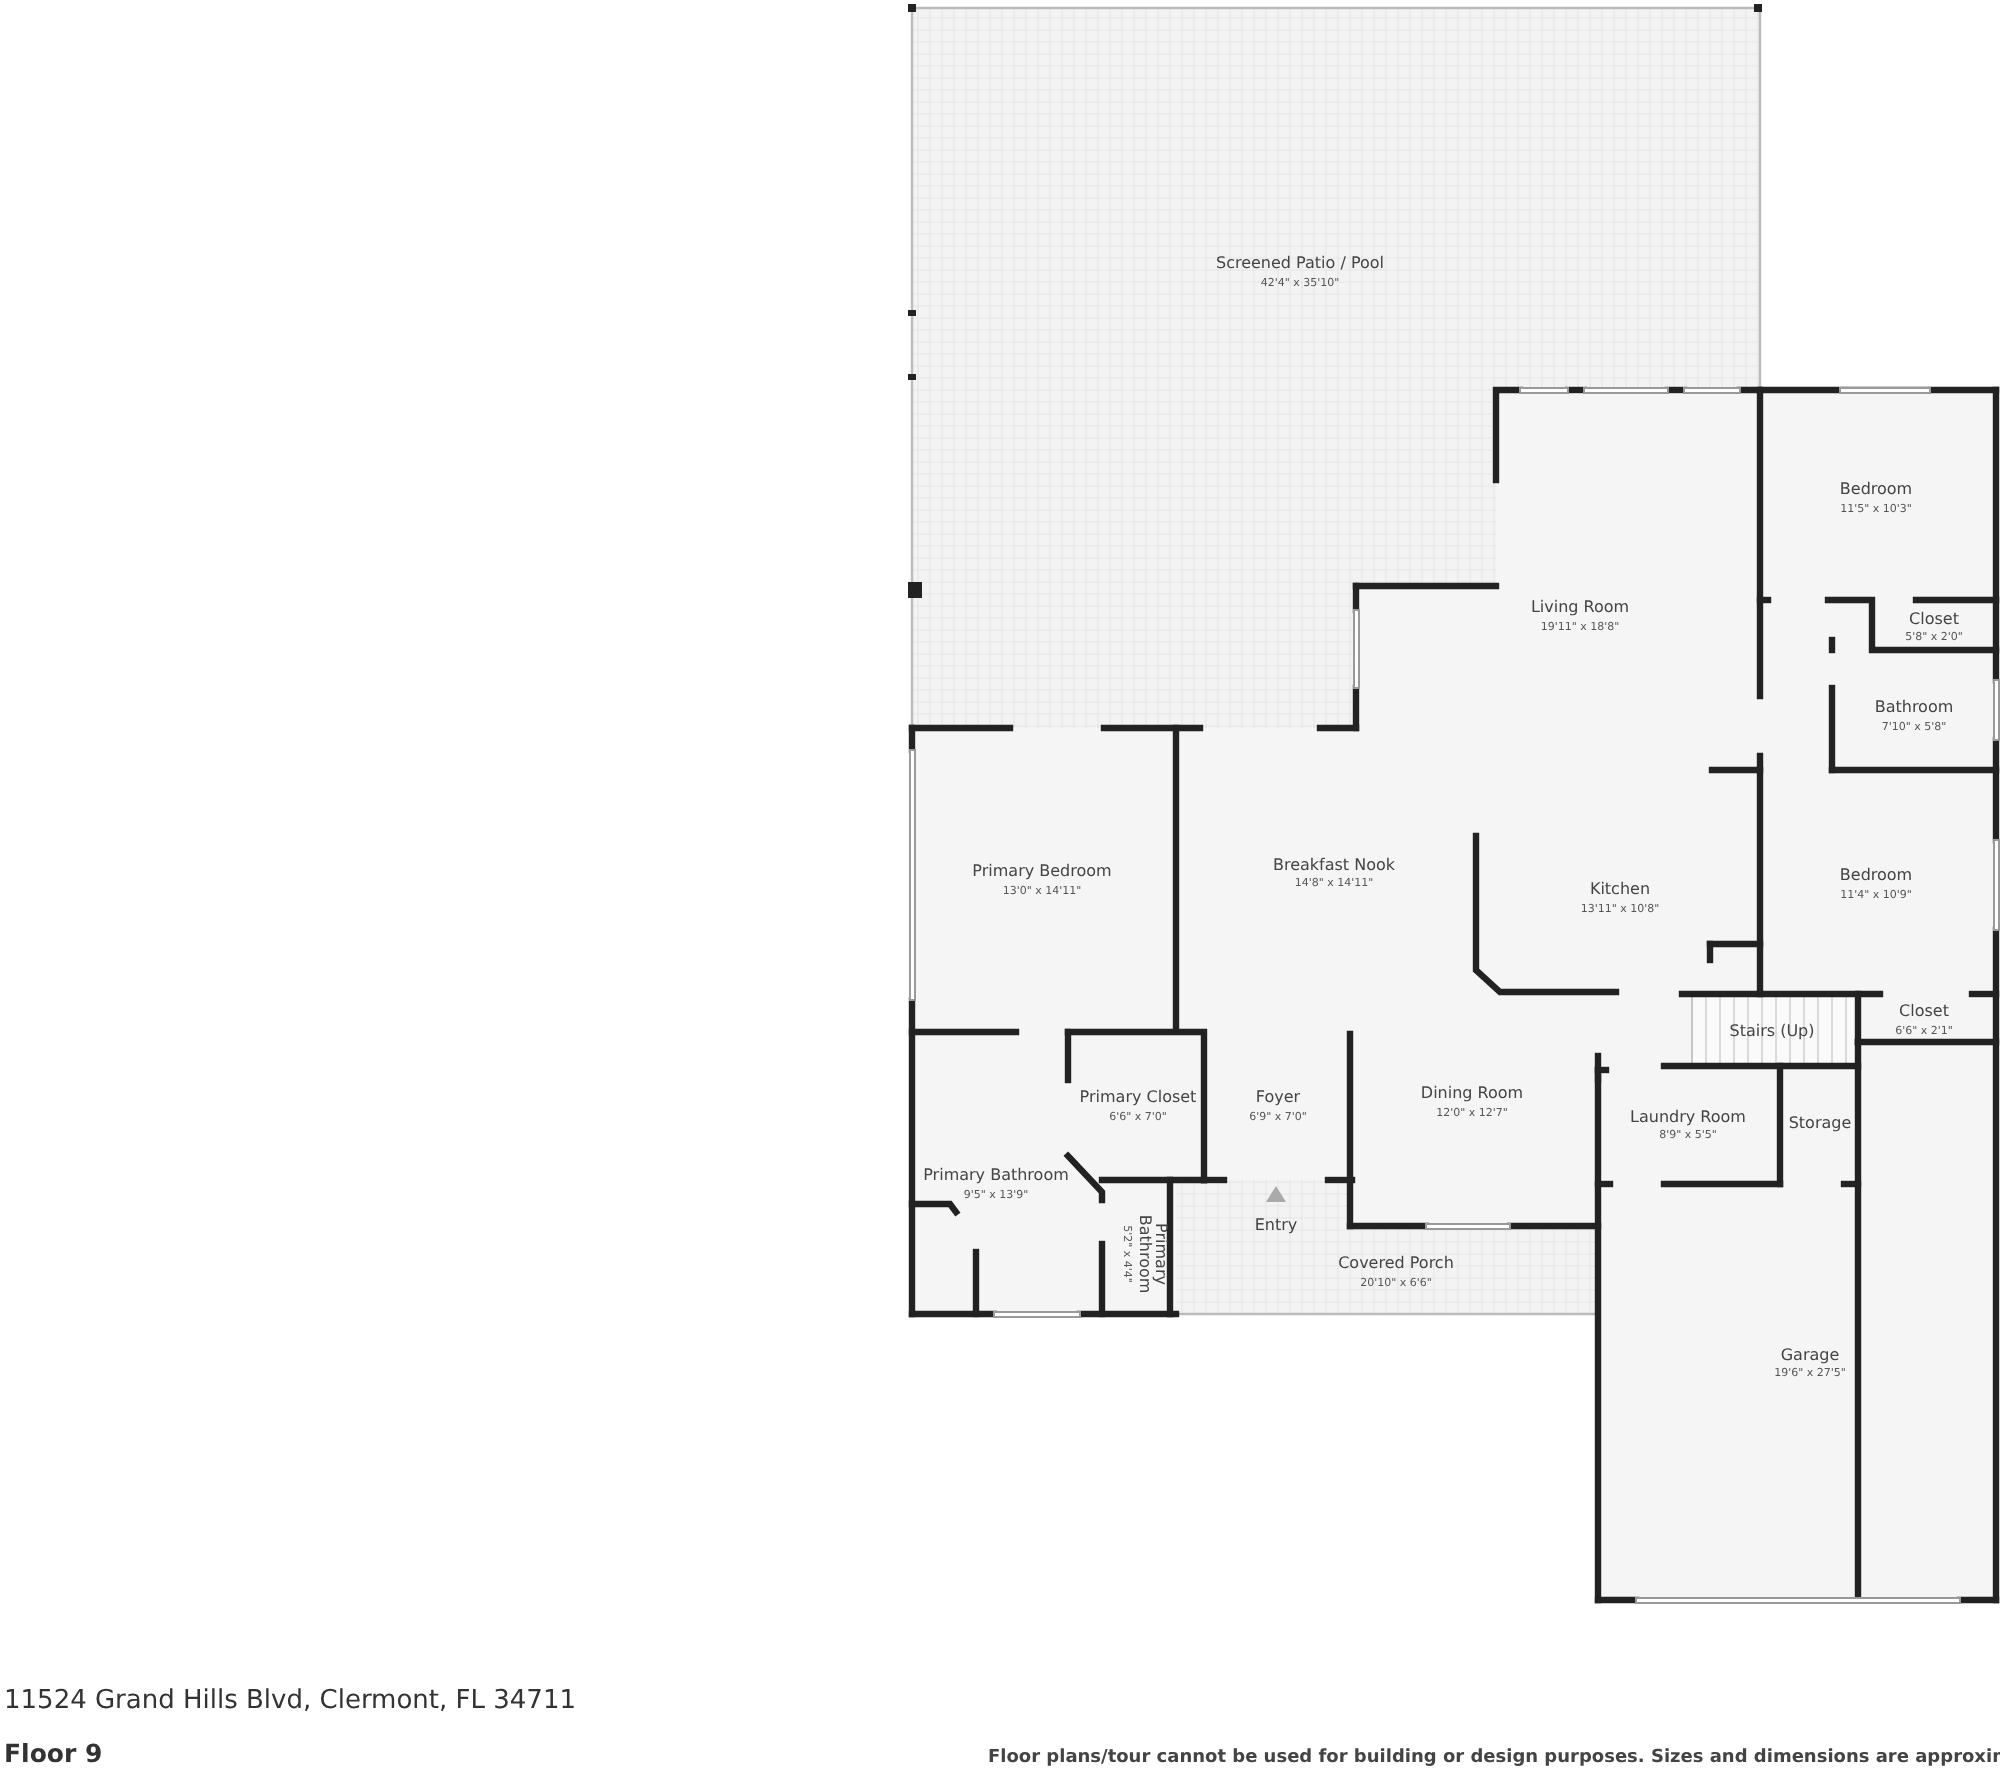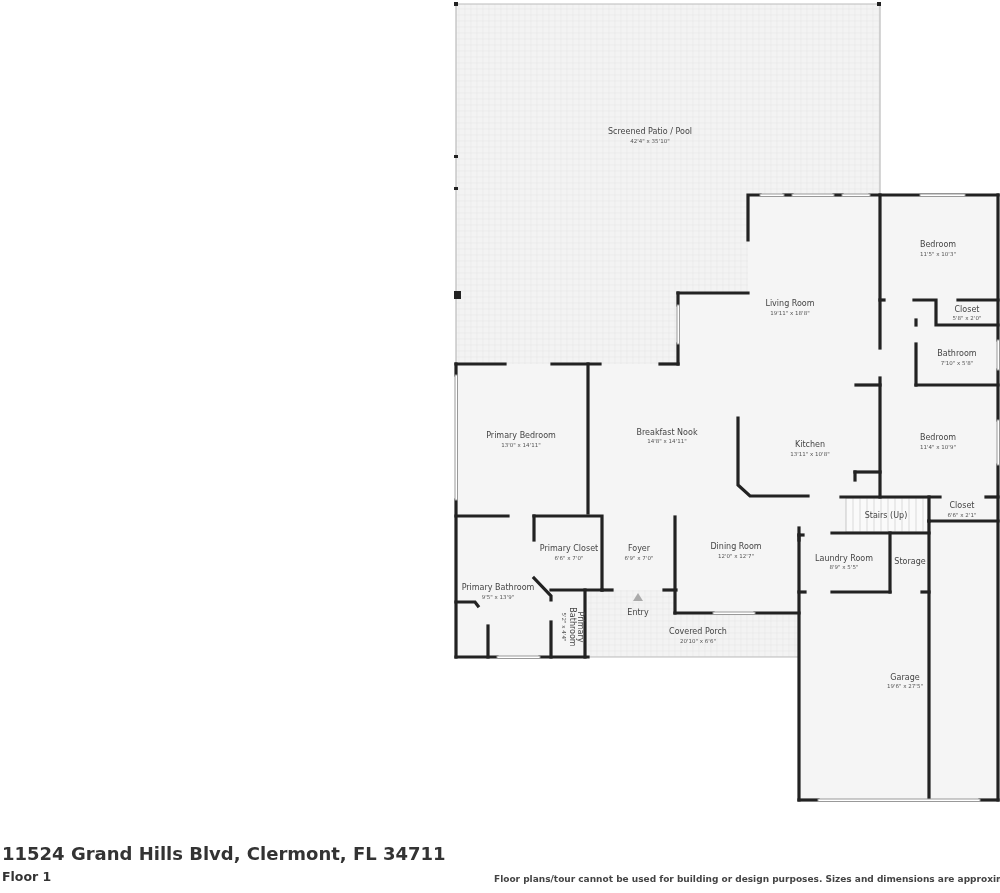--- a/index.html
+++ b/index.html
@@ -3,21 +3,21 @@
 <meta charset="utf-8">
 <style>
   html, body { margin: 0; padding: 0; background: #ffffff; }
   body { width: 1000px; height: 893px; position: relative; overflow: hidden; font-family: "DejaVu Sans", "Liberation Sans", sans-serif; }
   #plan { position: absolute; left: 0; top: 0; }
   .room-name { font-family: "DejaVu Sans", sans-serif; font-size: 8px; fill: #444; text-anchor: middle; }
   .room-dim { font-family: "DejaVu Sans", sans-serif; font-size: 5.5px; fill: #555; text-anchor: middle; }
   .wall { stroke: #222; stroke-width: 3.2; fill: none; stroke-linecap: square; }
   .thin { stroke: #bbb; stroke-width: 1.2; fill: none; }
   .window { stroke: #999; stroke-width: 1; fill: #fff; }
-  .address { position: absolute; left: 2px; top: 843px; font-size: 18px; font-weight: bold; color: #333; }
+  .address { position: absolute; left: 2px; top: 843px; font-size: 13px; font-weight: normal; color: #333; }
   .floor { position: absolute; left: 2px; top: 869px; font-size: 12.5px; font-weight: bold; color: #333; }
   .disclaimer { position: absolute; left: 494px; top: 874px; font-size: 9px; font-weight: bold; color: #444; white-space: nowrap; }
 </style>
 </head>
 <body>
 
 <svg id="plan" width="1000" height="893" viewBox="0 0 1000 893">
   <defs>
     <pattern id="tile" width="6" height="6" patternUnits="userSpaceOnUse">
       <rect width="6" height="6" fill="#f3f3f3"></rect>
@@ -211,14 +211,14 @@
 
     <text class="room-name" x="698" y="634">Covered Porch</text>
     <text class="room-dim" x="698" y="643">20'10" x 6'6"</text>
 
     <text class="room-name" x="905" y="680">Garage</text>
     <text class="room-dim" x="905" y="688">19'6" x 27'5"</text>
   </g>
 </svg>
 
 <div class="address">11524 Grand Hills Blvd, Clermont, FL 34711</div>
-<div class="floor">Floor 1</div>
+<div class="floor">Floor 9</div>
 <div class="disclaimer">Floor plans/tour cannot be used for building or design purposes. Sizes and dimensions are approximate.</div>
 
 </body></html>

